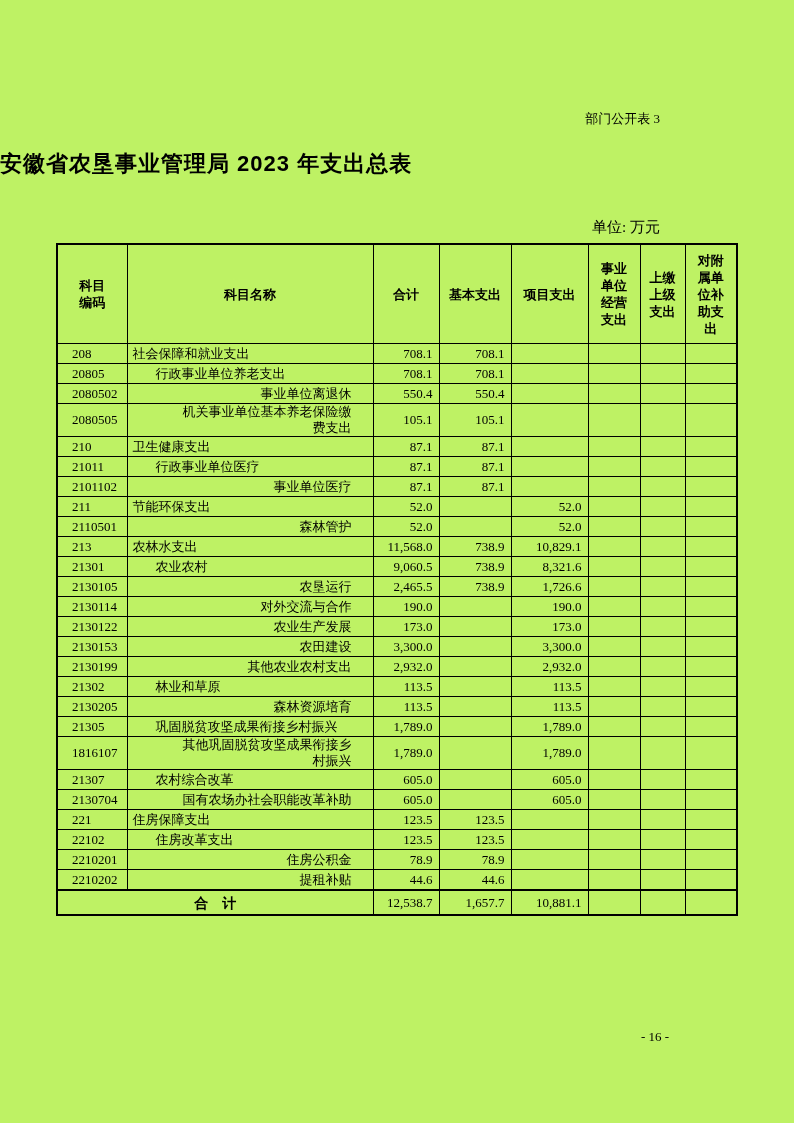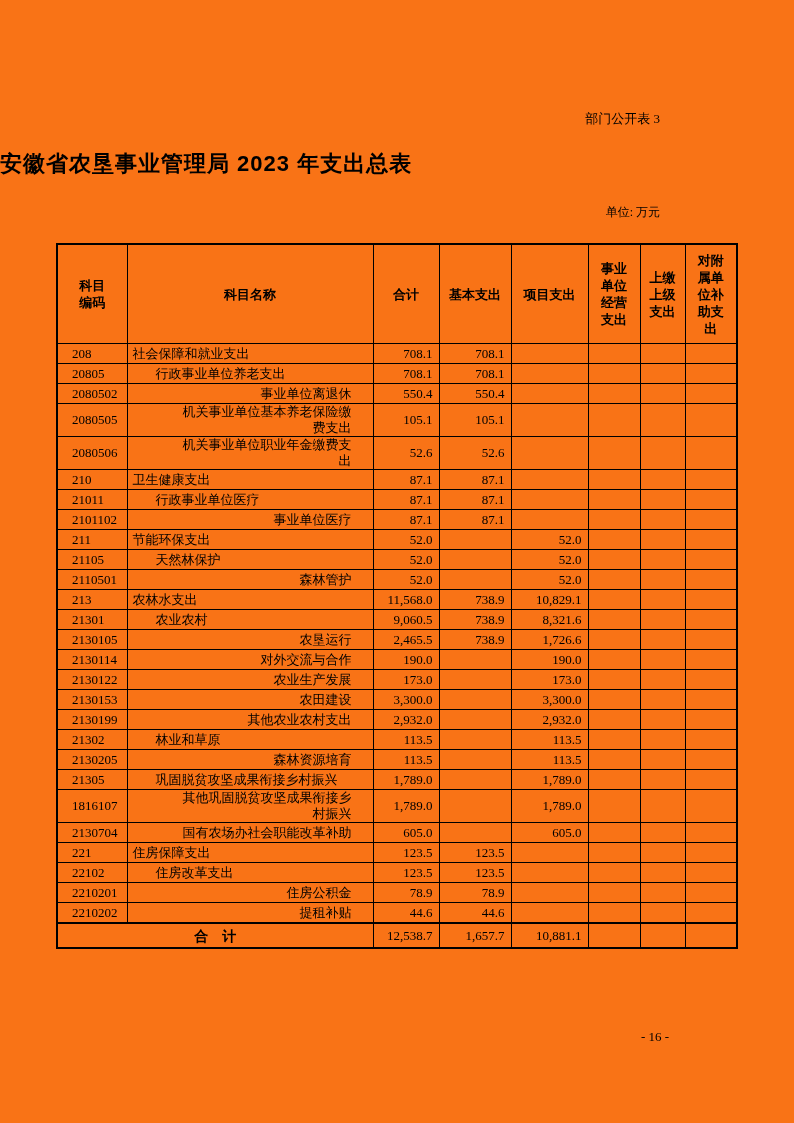--- a/index.html
+++ b/index.html
@@ -1,20 +1,20 @@
 <!DOCTYPE html>
 <html><head>
 <meta charset="utf-8">
 <style>
   html, body { margin: 0; padding: 0; background: #ffffff; }
   .page {
     position: relative;
     width: 794px;
     height: 1123px;
-    background: #f97316;
+    background: #bef264;
     color: #000;
     font-family: "Liberation Serif", "DejaVu Serif", serif;
     overflow: hidden;
   }
   .doc-label {
     position: absolute;
     top: 111px;
     right: 134px;
     font-size: 13px;
     line-height: 16px;
@@ -25,23 +25,23 @@
     left: 0;
     width: 100%;
     margin: 0;
     font-family: "Liberation Sans", "DejaVu Sans", sans-serif;
     font-size: 22px;
     font-weight: bold;
     letter-spacing: 1px;
   }
   .unit-note {
     position: absolute;
-    top: 204px;
+    top: 219px;
     right: 134px;
-    font-size: 12px;
+    font-size: 15px;
     line-height: 16px;
   }
   table.budget {
     position: absolute;
     left: 56px;
     top: 243px;
     width: 681px;
     border-collapse: collapse;
     table-layout: fixed;
     border: 2px solid #000;
@@ -185,30 +185,20 @@
     <td class="code">2080505</td>
     <td class="name indent-2">机关事业单位基本养老保险缴费支出</td>
     <td class="num">105.1</td>
     <td class="num">105.1</td>
     <td class="num"></td>
     <td class="num"></td>
     <td class="num"></td>
     <td class="num"></td>
   </tr>
         <tr>
-    <td class="code">2080506</td>
-    <td class="name indent-2">机关事业单位职业年金缴费支出</td>
-    <td class="num">52.6</td>
-    <td class="num">52.6</td>
-    <td class="num"></td>
-    <td class="num"></td>
-    <td class="num"></td>
-    <td class="num"></td>
-  </tr>
-        <tr>
     <td class="code">210</td>
     <td class="name indent-0">卫生健康支出</td>
     <td class="num">87.1</td>
     <td class="num">87.1</td>
     <td class="num"></td>
     <td class="num"></td>
     <td class="num"></td>
     <td class="num"></td>
   </tr>
         <tr>
@@ -227,30 +217,20 @@
     <td class="num">87.1</td>
     <td class="num">87.1</td>
     <td class="num"></td>
     <td class="num"></td>
     <td class="num"></td>
     <td class="num"></td>
   </tr>
         <tr>
     <td class="code">211</td>
     <td class="name indent-0">节能环保支出</td>
-    <td class="num">52.0</td>
-    <td class="num"></td>
-    <td class="num">52.0</td>
-    <td class="num"></td>
-    <td class="num"></td>
-    <td class="num"></td>
-  </tr>
-        <tr>
-    <td class="code">21105</td>
-    <td class="name indent-1">天然林保护</td>
     <td class="num">52.0</td>
     <td class="num"></td>
     <td class="num">52.0</td>
     <td class="num"></td>
     <td class="num"></td>
     <td class="num"></td>
   </tr>
         <tr>
     <td class="code">2110501</td>
     <td class="name indent-2">森林管护</td>
@@ -365,20 +345,30 @@
     <td class="code">1816107</td>
     <td class="name indent-2">其他巩固脱贫攻坚成果衔接乡村振兴</td>
     <td class="num">1,789.0</td>
     <td class="num"></td>
     <td class="num">1,789.0</td>
     <td class="num"></td>
     <td class="num"></td>
     <td class="num"></td>
   </tr>
         <tr>
+    <td class="code">21307</td>
+    <td class="name indent-1">农村综合改革</td>
+    <td class="num">605.0</td>
+    <td class="num"></td>
+    <td class="num">605.0</td>
+    <td class="num"></td>
+    <td class="num"></td>
+    <td class="num"></td>
+  </tr>
+        <tr>
     <td class="code">2130704</td>
     <td class="name indent-2">国有农场办社会职能改革补助</td>
     <td class="num">605.0</td>
     <td class="num"></td>
     <td class="num">605.0</td>
     <td class="num"></td>
     <td class="num"></td>
     <td class="num"></td>
   </tr>
         <tr>

